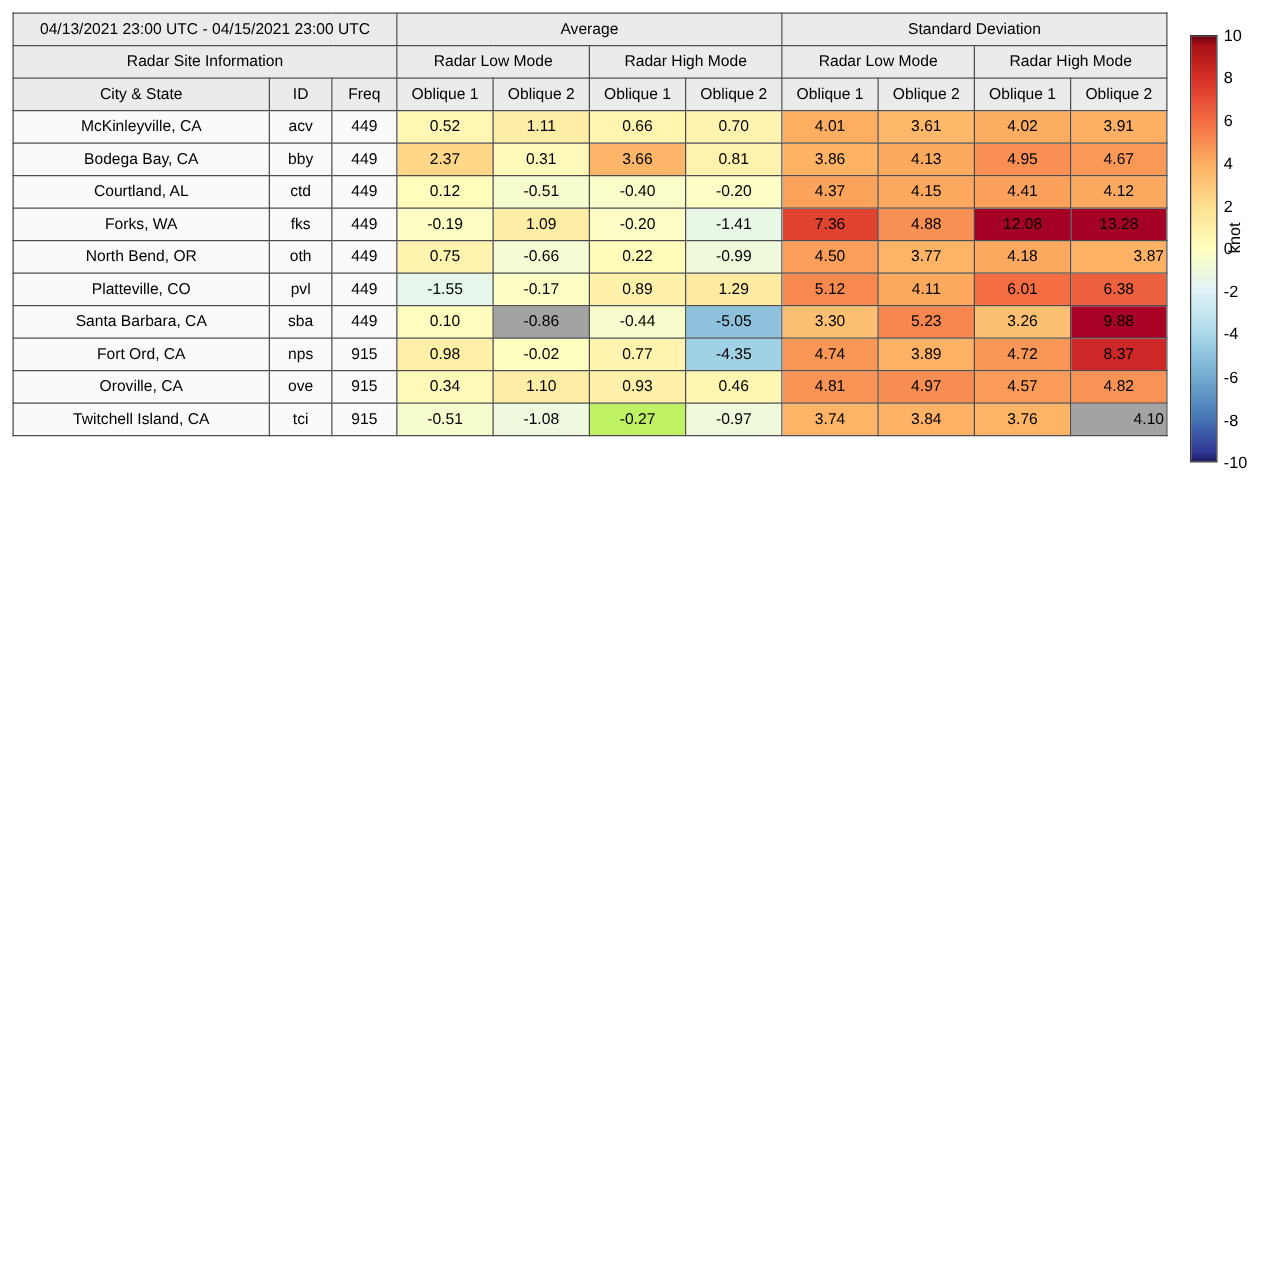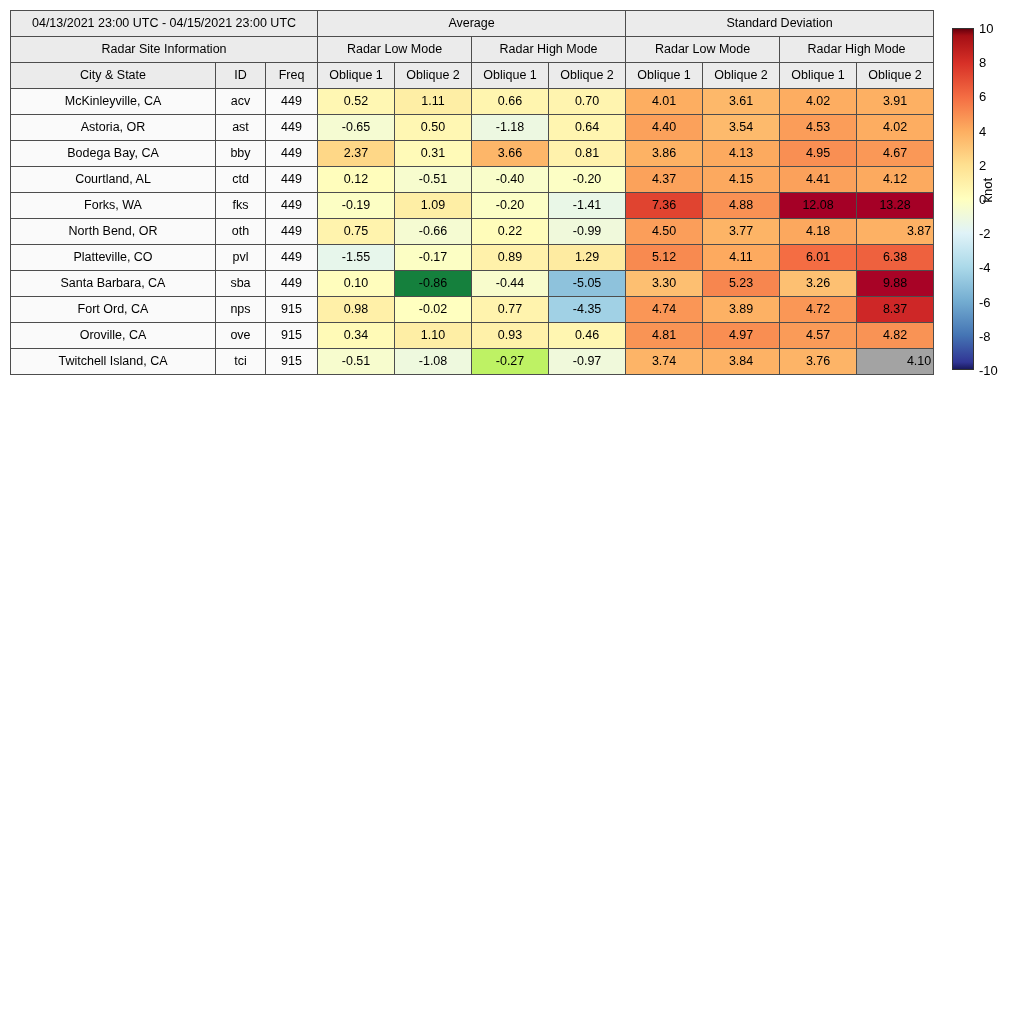--- a/index.html
+++ b/index.html
@@ -167,33 +167,20 @@
           <td class="" style="background: rgb(255, 247, 179);">0.52</td>
           <td class="" style="background: rgb(254, 238, 165);">1.11</td>
           <td class="" style="background: rgb(255, 245, 175);">0.66</td>
           <td class="" style="background: rgb(255, 244, 175);">0.70</td>
           <td class="" style="background: rgb(253, 174, 97);">4.01</td>
           <td class="" style="background: rgb(253, 184, 106);">3.61</td>
           <td class="" style="background: rgb(253, 173, 97);">4.02</td>
           <td class="" style="background: rgb(253, 176, 99);">3.91</td>
         </tr>
         <tr>
-          <td class="site-cell">Astoria, OR</td>
-          <td class="site-cell">ast</td>
-          <td class="site-cell">449</td>
-          <td class="" style="background: rgb(245, 251, 210);">-0.65</td>
-          <td class="" style="background: rgb(255, 247, 179);">0.50</td>
-          <td class="" style="background: rgb(237, 248, 225);">-1.18</td>
-          <td class="" style="background: rgb(255, 245, 176);">0.64</td>
-          <td class="" style="background: rgb(251, 161, 91);">4.40</td>
-          <td class="" style="background: rgb(253, 186, 108);">3.54</td>
-          <td class="" style="background: rgb(251, 157, 89);">4.53</td>
-          <td class="" style="background: rgb(253, 173, 97);">4.02</td>
-        </tr>
-        <tr>
           <td class="site-cell">Bodega Bay, CA</td>
           <td class="site-cell">bby</td>
           <td class="site-cell">449</td>
           <td class="" style="background: rgb(254, 215, 135);">2.37</td>
           <td class="" style="background: rgb(255, 250, 184);">0.31</td>
           <td class="" style="background: rgb(253, 182, 105);">3.66</td>
           <td class="" style="background: rgb(255, 242, 172);">0.81</td>
           <td class="" style="background: rgb(253, 178, 100);">3.86</td>
           <td class="" style="background: rgb(252, 170, 95);">4.13</td>
           <td class="" style="background: rgb(249, 143, 83);">4.95</td>
@@ -249,21 +236,21 @@
           <td class="" style="background: rgb(248, 138, 80);">5.12</td>
           <td class="" style="background: rgb(253, 170, 95);">4.11</td>
           <td class="" style="background: rgb(244, 109, 67);">6.01</td>
           <td class="" style="background: rgb(238, 97, 62);">6.38</td>
         </tr>
         <tr>
           <td class="site-cell">Santa Barbara, CA</td>
           <td class="site-cell">sba</td>
           <td class="site-cell">449</td>
           <td class="" style="background: rgb(255, 253, 189);">0.10</td>
-          <td class="" style="background: #15803d;">-0.86</td>
+          <td class="" style="background: #a3a3a3;">-0.86</td>
           <td class="" style="background: rgb(248, 252, 204);">-0.44</td>
           <td class="" style="background: rgb(142, 194, 220);">-5.05</td>
           <td class="" style="background: rgb(253, 191, 113);">3.30</td>
           <td class="" style="background: rgb(247, 134, 79);">5.23</td>
           <td class="" style="background: rgb(253, 192, 114);">3.26</td>
           <td class="" style="background: rgb(168, 3, 38);">9.88</td>
         </tr>
         <tr>
           <td class="site-cell">Fort Ord, CA</td>
           <td class="site-cell">nps</td>

